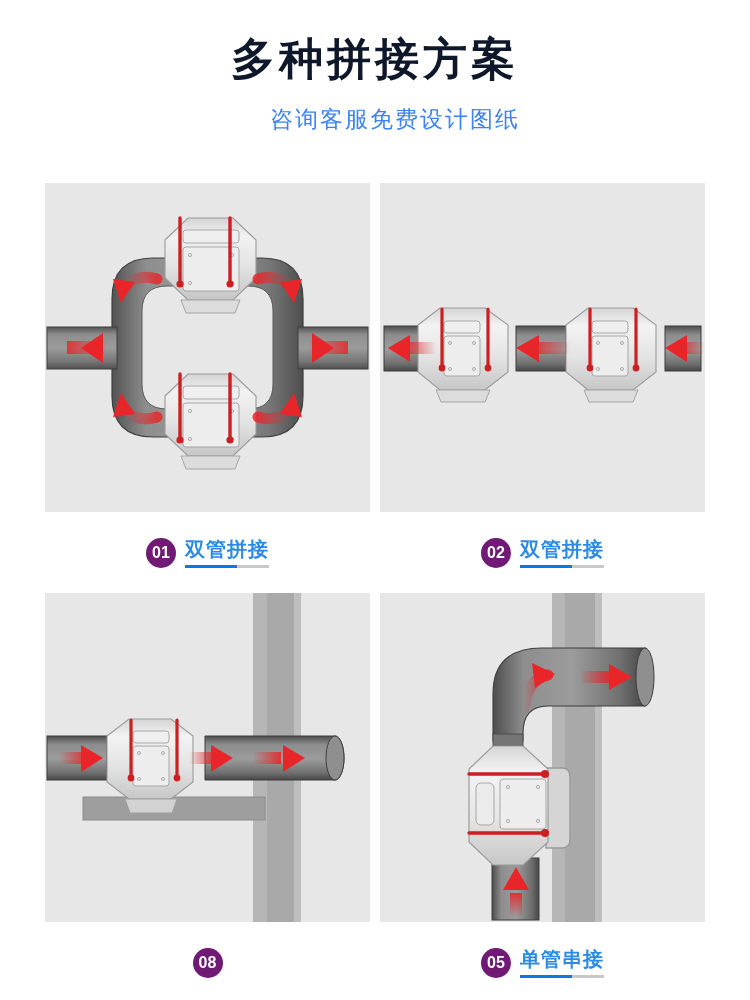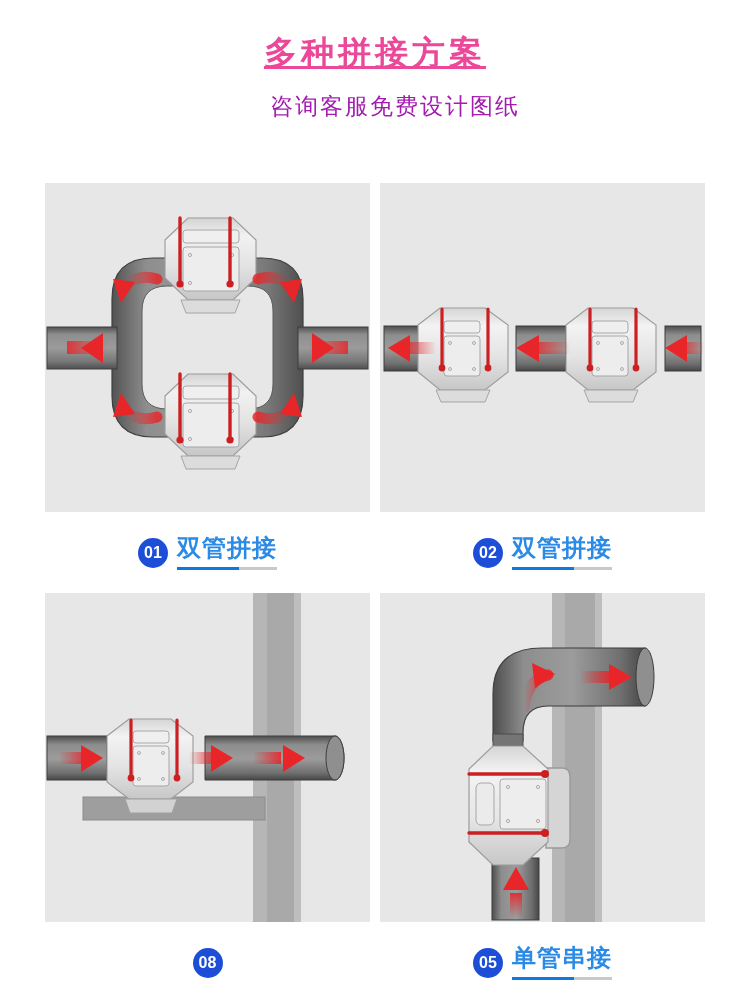--- a/index.html
+++ b/index.html
@@ -8,25 +8,25 @@
     background:#ffffff;
     font-family:"Liberation Sans","DejaVu Sans",sans-serif;
     position:relative;
     overflow:hidden;
   }
   .page { width:750px; height:1000px; position:relative; }
 
   
   .header { padding-top:34px; text-align:center; }
   .title {
-    font-size:33px; font-weight:bold; color:#ec4899;
-    letter-spacing:4px; line-height:1.15;text-decoration:underline;
+    font-size:44px; font-weight:bold; color:#0f172a;
+    letter-spacing:4px; line-height:1.15;
   }
   .subtitle {
-    margin-top:19px; font-size:23px; color:#a21caf;
+    margin-top:19px; font-size:23px; color:#3b82f6;
     letter-spacing:2px; font-weight:normal;margin-left:40px;
   }
 
   
   .grid {
     position:absolute; left:45px; top:183px;
     width:660px;
     display:grid;
     grid-template-columns:325px 325px;
     grid-template-rows:auto auto;
@@ -39,28 +39,28 @@
     background:#e7e7e7;
     position:relative; overflow:hidden;
   }
   .caption {
     height:81px;
     display:flex; align-items:center; justify-content:center;
     gap:9px;
   }
   .badge {
     width:30px; height:30px; border-radius:50%;
-    background:#1d4ed8;
+    background:#701a75;
     color:#ffffff; font-size:16px; font-weight:bold;
     display:flex; align-items:center; justify-content:center;
     letter-spacing:0px; flex:none;
   }
   .cap-text-wrap { position:relative; padding-bottom:8px; }
   .cap-text {
-    font-size:24px; font-weight:bold; color:#2b8ae6;
+    font-size:20px; font-weight:bold; color:#2b8ae6;
     letter-spacing:1px; line-height:1.1; white-space:nowrap;
   }
   .cap-underline {
     position:absolute; left:0; right:0; bottom:0; height:3px;
     background:linear-gradient(to right,#0b78e3 0%,#0b78e3 62%,#c9c9c9 62%,#c9c9c9 100%);
   }
 
   svg { display:block; }
 </style>
 </head>

